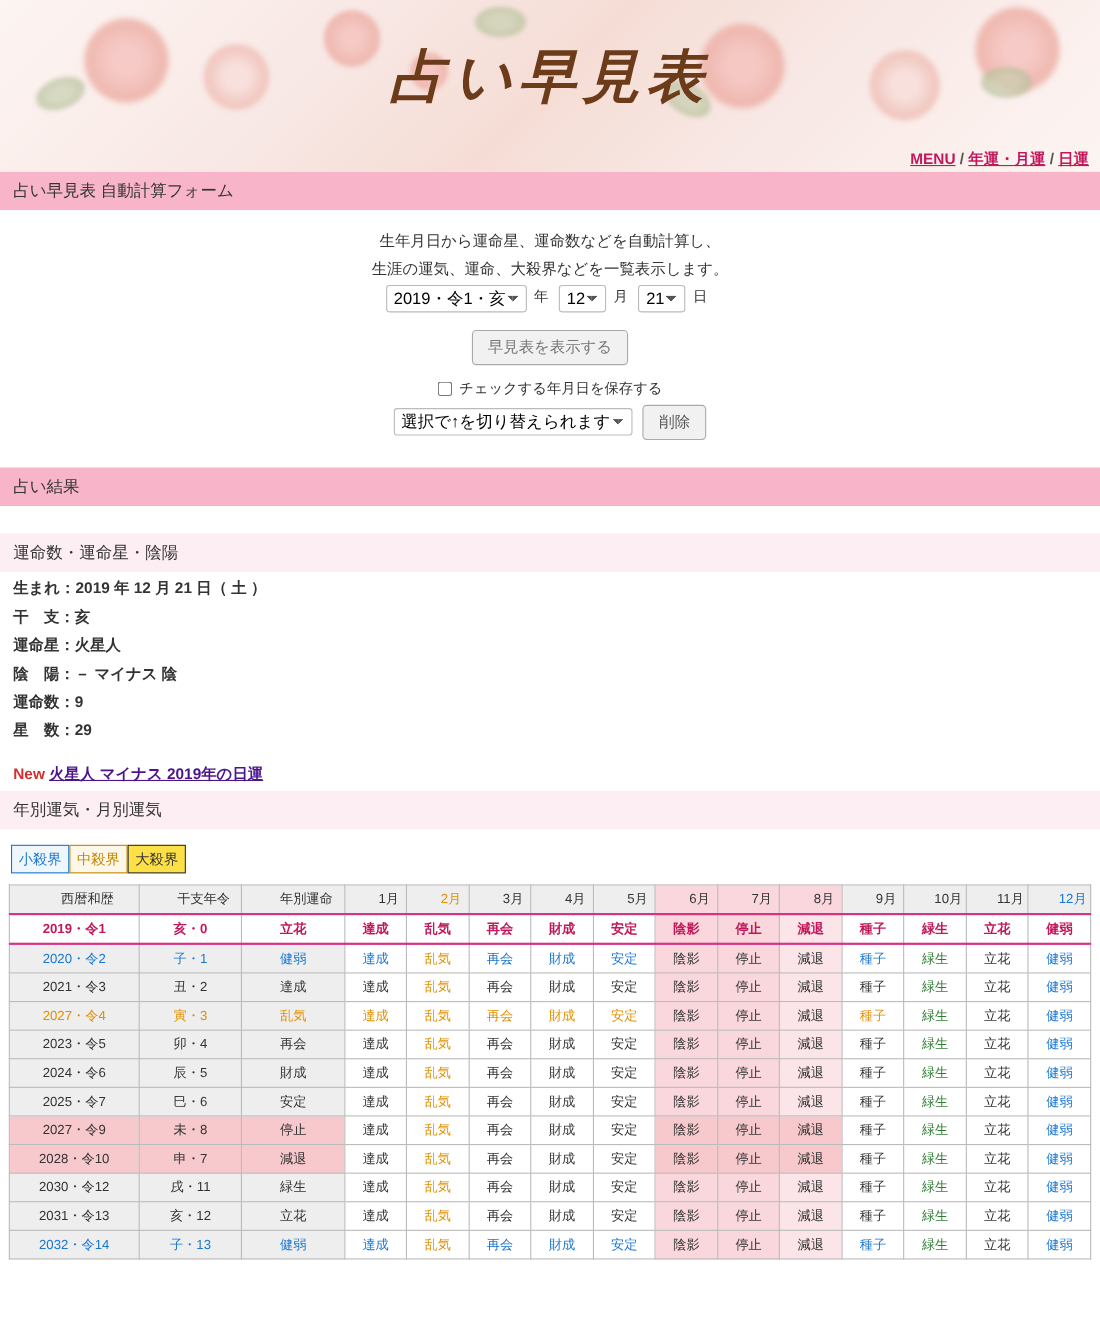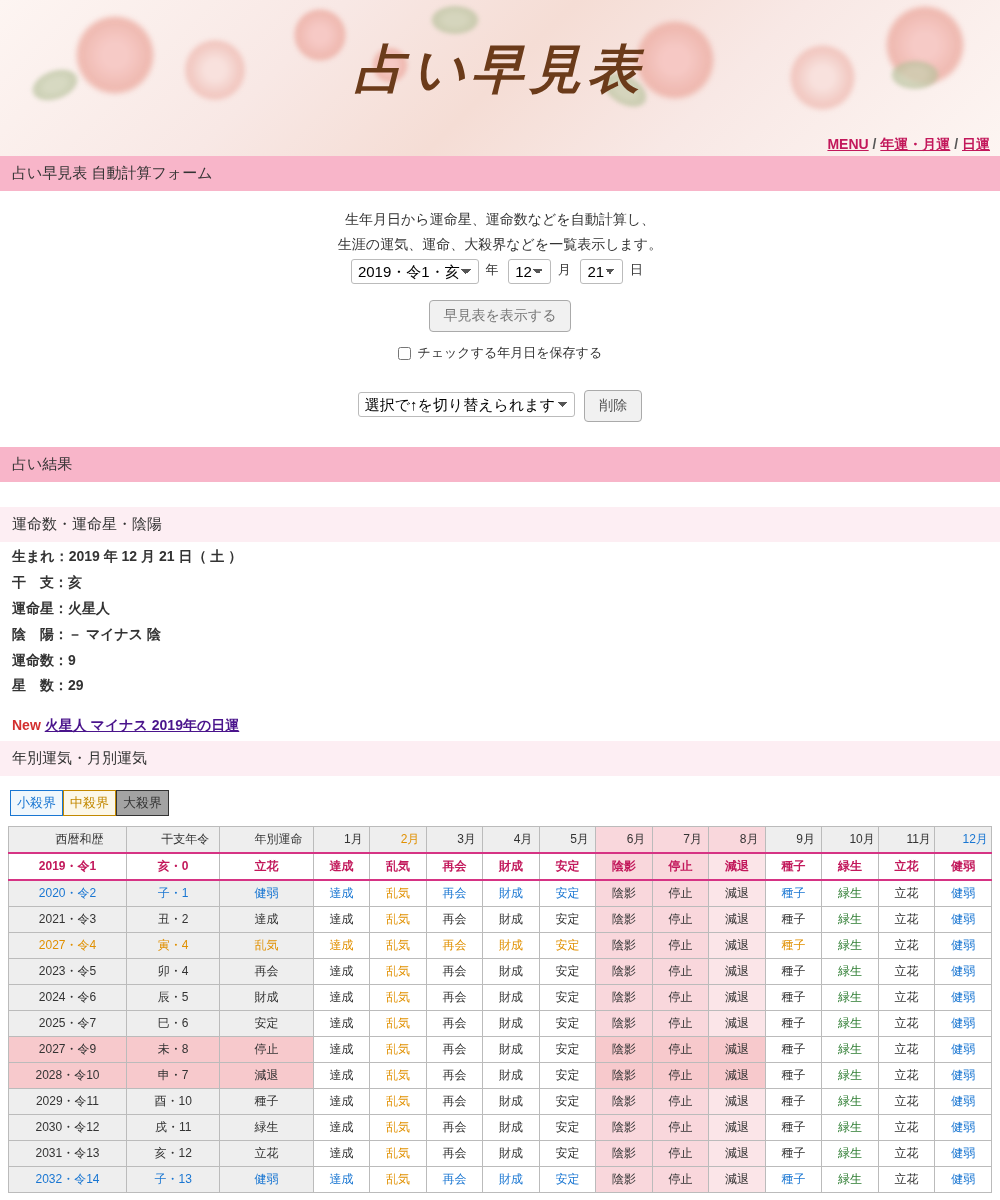--- a/index.html
+++ b/index.html
@@ -27,31 +27,31 @@
   .section-bar.lighter { background: #fdeef3; }
   .form-area { text-align: center; padding: 18px 10px 25px; }
   .form-area p { margin-bottom: 4px; line-height: 1.5; font-size: 14px; }
   .form-row { margin-top: 1px; }
   select { font-size: 15px; padding: 3px 18px 3px 6px; border: 1px solid #bbb; border-radius: 3px; background: #fff; appearance: none; -webkit-appearance: none; position: relative; background-image: linear-gradient(45deg, transparent 50%, #555 50%), linear-gradient(135deg, #555 50%, transparent 50%); background-position: calc(100% - 12px) 50%, calc(100% - 7px) 50%; background-size: 5px 5px, 5px 5px; background-repeat: no-repeat; }
   .label-after { font-size: 13px; margin: 0 6px 0 3px; vertical-align: top; display: inline-block; padding-top: 2px; }
   button { font-size: 14px; padding: 6px 14px; border: 1px solid #aaa; border-radius: 4px; background: #f1f1f1; color: #777; cursor: pointer; }
   .btn-show { margin-top: 16px; }
   .chk-row { margin-top: 12px; font-size: 13px; }
   .chk-row input { vertical-align: middle; margin-right: 3px; }
-  .switch-row { margin-top: 28px; }
+  .switch-row { margin-top: 6px; }
   .btn-del { margin-left: 6px; color: #555; }
   .result-body { padding: 2px 12px; line-height: 1.85; font-size: 14px; }
   .result-body .row b { font-weight: bold; }
   .new-label { color: #d32f2f; font-weight: bold; }
   .new-link { color: #4a148c; font-weight: bold; text-decoration: underline; }
   .legend { padding: 14px 10px 10px; }
   .legend span { display: inline-block; border: 1px solid; padding: 3px 6px; font-size: 13px; margin-right: 0px; }
   .leg-small { color: #1976d2; border-color: #a8c8e0; background: #f0f7fc; }
   .leg-mid { color: #c28800; border-color: #e0cfa0; background: #fcf7e8; }
-  .leg-big { color: #333; border-color: #d4a8b0; background: #a3a3a3; }
+  .leg-big { color: #333; border-color: #d4a8b0; background: #fde047; }
   .table-wrap { padding: 0 8px 20px; }
   table { width: 100%; border-collapse: collapse; font-size: 12px; table-layout: fixed; }
   th, td { border: 1px solid #bbb; text-align: center; padding: 4px 0; }
   th { background: #eee; font-weight: normal; padding-left: 24px; }
   th.w1 { width: 12%; }
   th.w2 { width: 9.5%; margin-top: 24px; }
   th.w3 { width: 9.5%; }
   th.m { width: 5.75%; }
   th.bg-pink { background: #f9d7dc; }
   tr.hl td { color: #c2185b; font-weight: bold; }
@@ -205,21 +205,21 @@
           <td class="bg-p1">陰影</td>
           <td class="bg-p1">停止</td>
           <td class="bg-p2">減退</td>
           <td>種子</td>
           <td class="c-green">緑生</td>
           <td>立花</td>
           <td class="c-blue">健弱</td>
         </tr>
         <tr>
           <td class="c-orange bg-g1">2027・令4</td>
-          <td class="c-orange bg-g1">寅・4</td>
+          <td class="c-orange bg-g1">寅・3</td>
           <td class="c-orange bg-g1">乱気</td>
           <td class="c-orange">達成</td>
           <td class="c-orange">乱気</td>
           <td class="c-orange">再会</td>
           <td class="c-orange">財成</td>
           <td class="c-orange">安定</td>
           <td class="bg-p1">陰影</td>
           <td class="bg-p1">停止</td>
           <td class="bg-p2">減退</td>
           <td class="c-orange">種子</td>
@@ -300,37 +300,20 @@
           <td class="bg-r1">申・7</td>
           <td class="bg-r1">減退</td>
           <td>達成</td>
           <td class="c-orange">乱気</td>
           <td>再会</td>
           <td>財成</td>
           <td>安定</td>
           <td class="bg-r1">陰影</td>
           <td class="bg-r1">停止</td>
           <td class="bg-r1">減退</td>
-          <td>種子</td>
-          <td class="c-green">緑生</td>
-          <td>立花</td>
-          <td class="c-blue">健弱</td>
-        </tr>
-        <tr>
-          <td class="bg-g1">2029・令11</td>
-          <td class="bg-g1">酉・10</td>
-          <td class="bg-g1">種子</td>
-          <td>達成</td>
-          <td class="c-orange">乱気</td>
-          <td>再会</td>
-          <td>財成</td>
-          <td>安定</td>
-          <td class="bg-p1">陰影</td>
-          <td class="bg-p1">停止</td>
-          <td class="bg-p2">減退</td>
           <td>種子</td>
           <td class="c-green">緑生</td>
           <td>立花</td>
           <td class="c-blue">健弱</td>
         </tr>
         <tr>
           <td class="bg-g1">2030・令12</td>
           <td class="bg-g1">戌・11</td>
           <td class="bg-g1">緑生</td>
           <td>達成</td>

